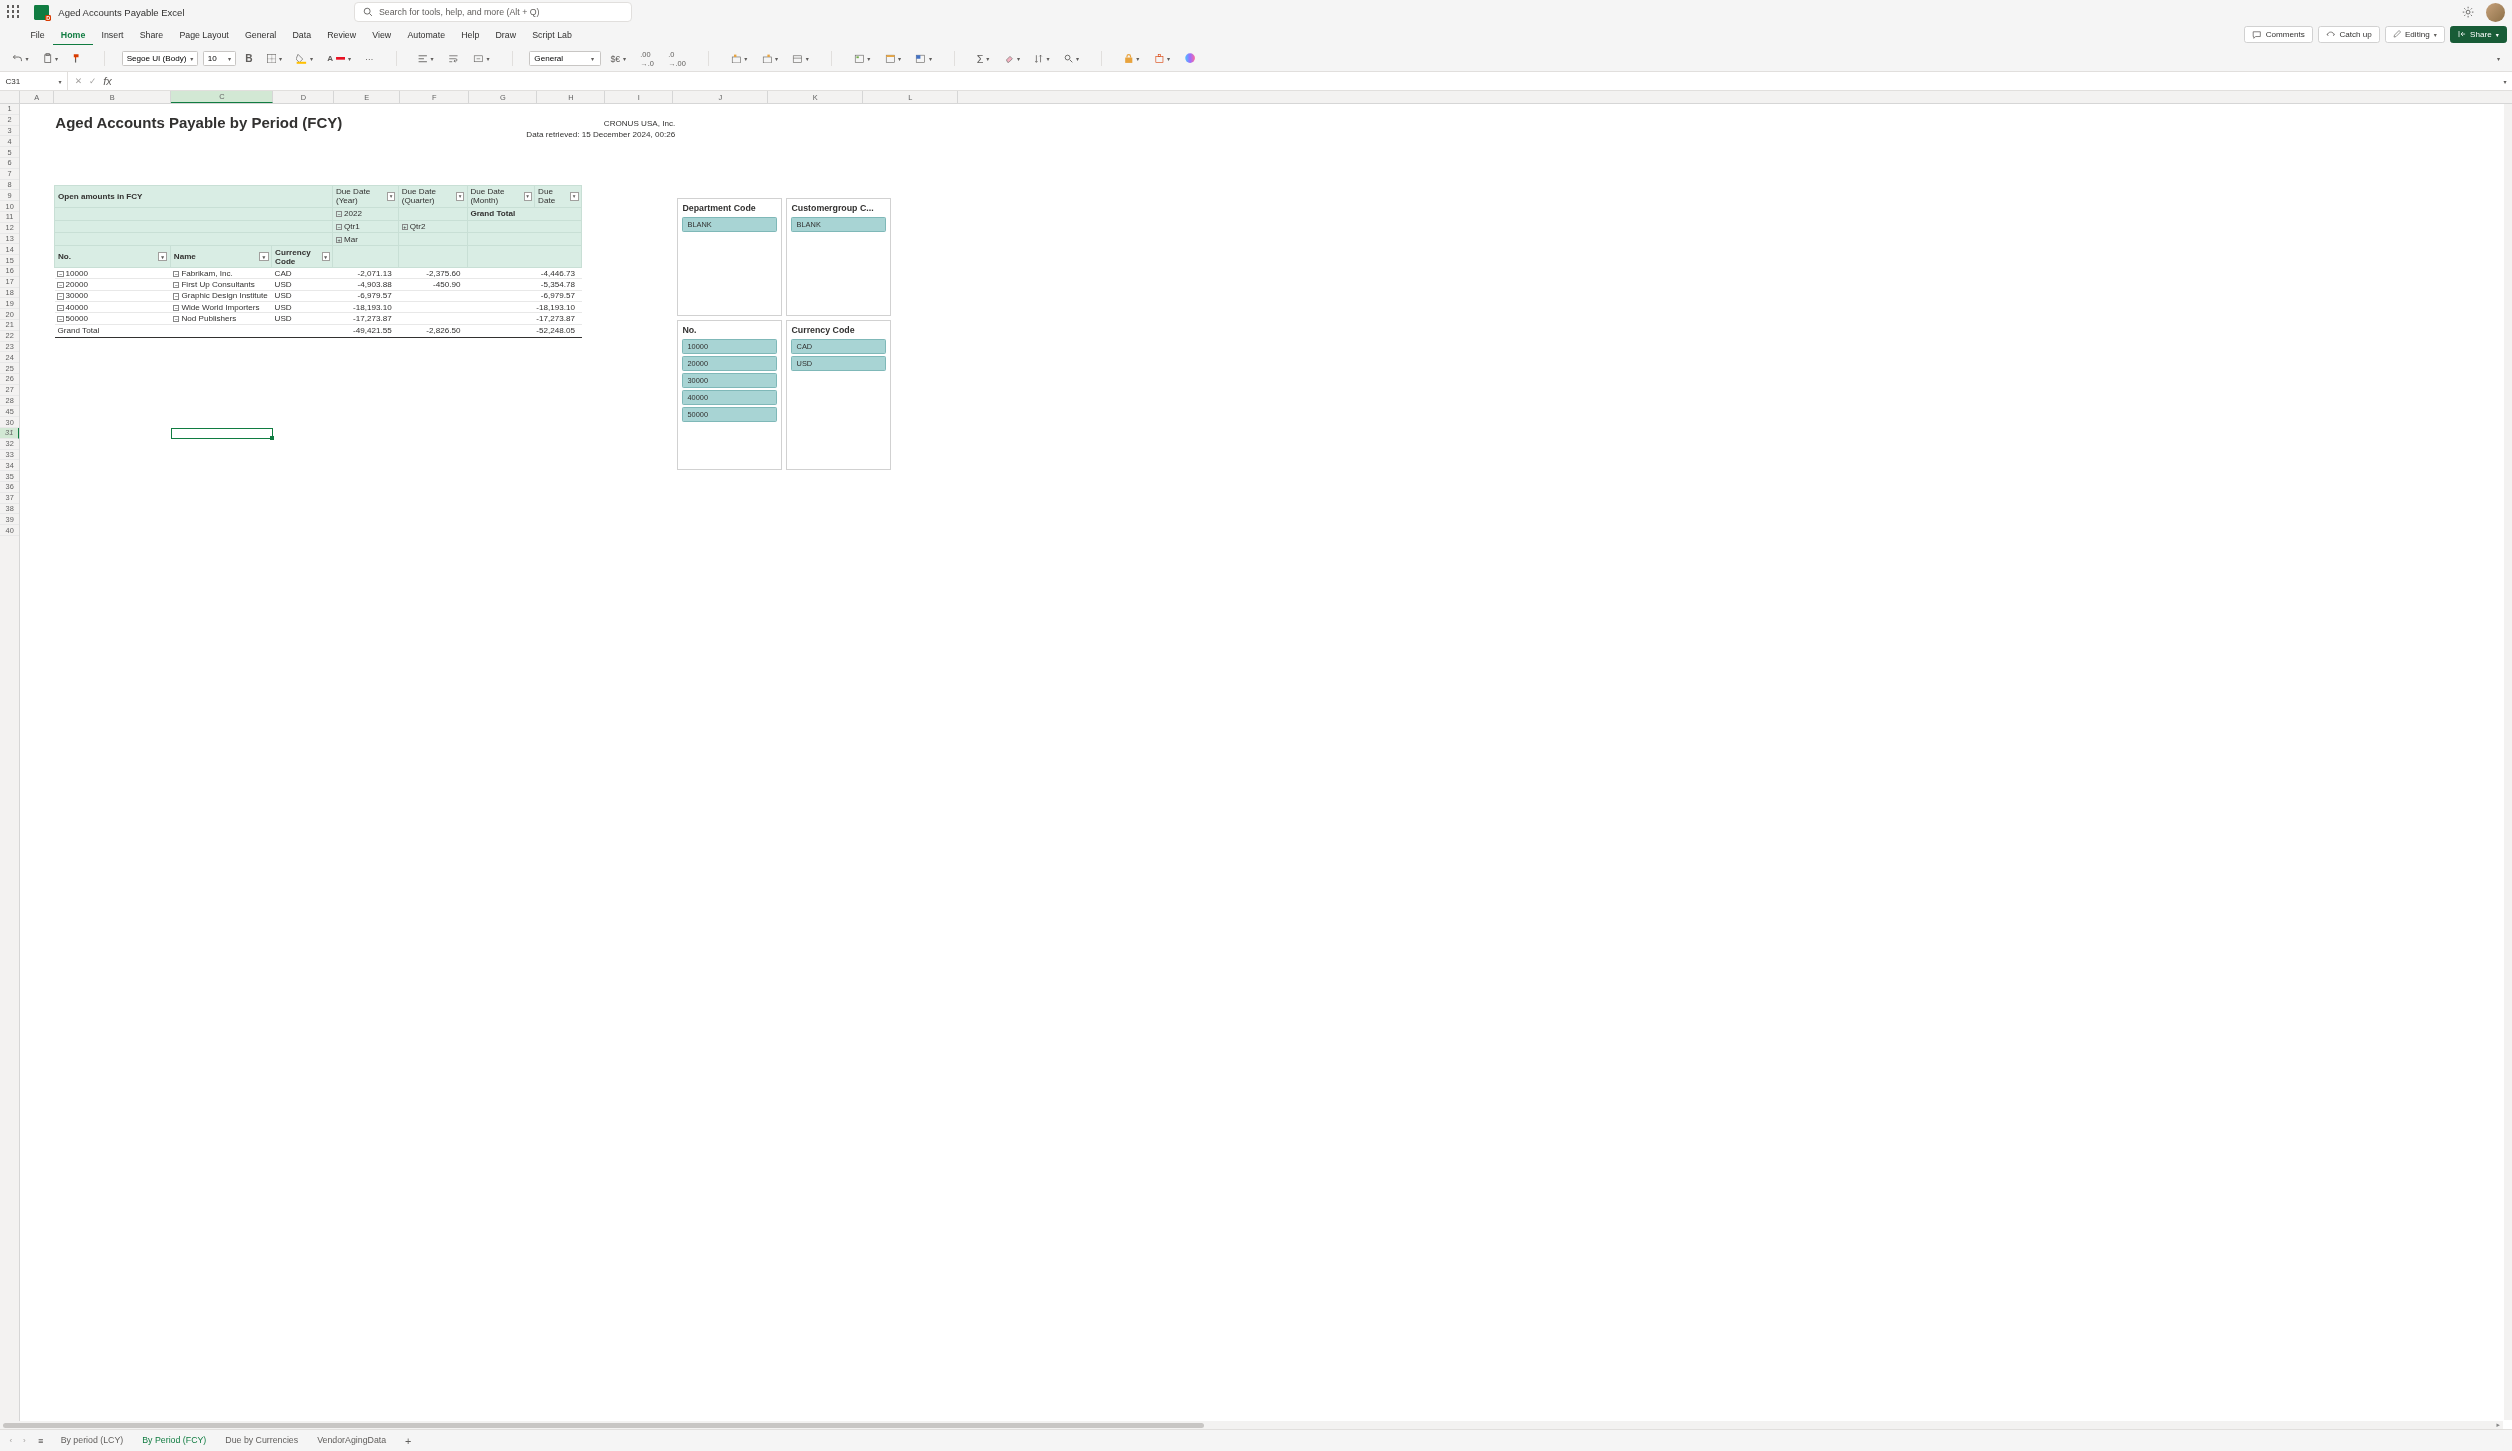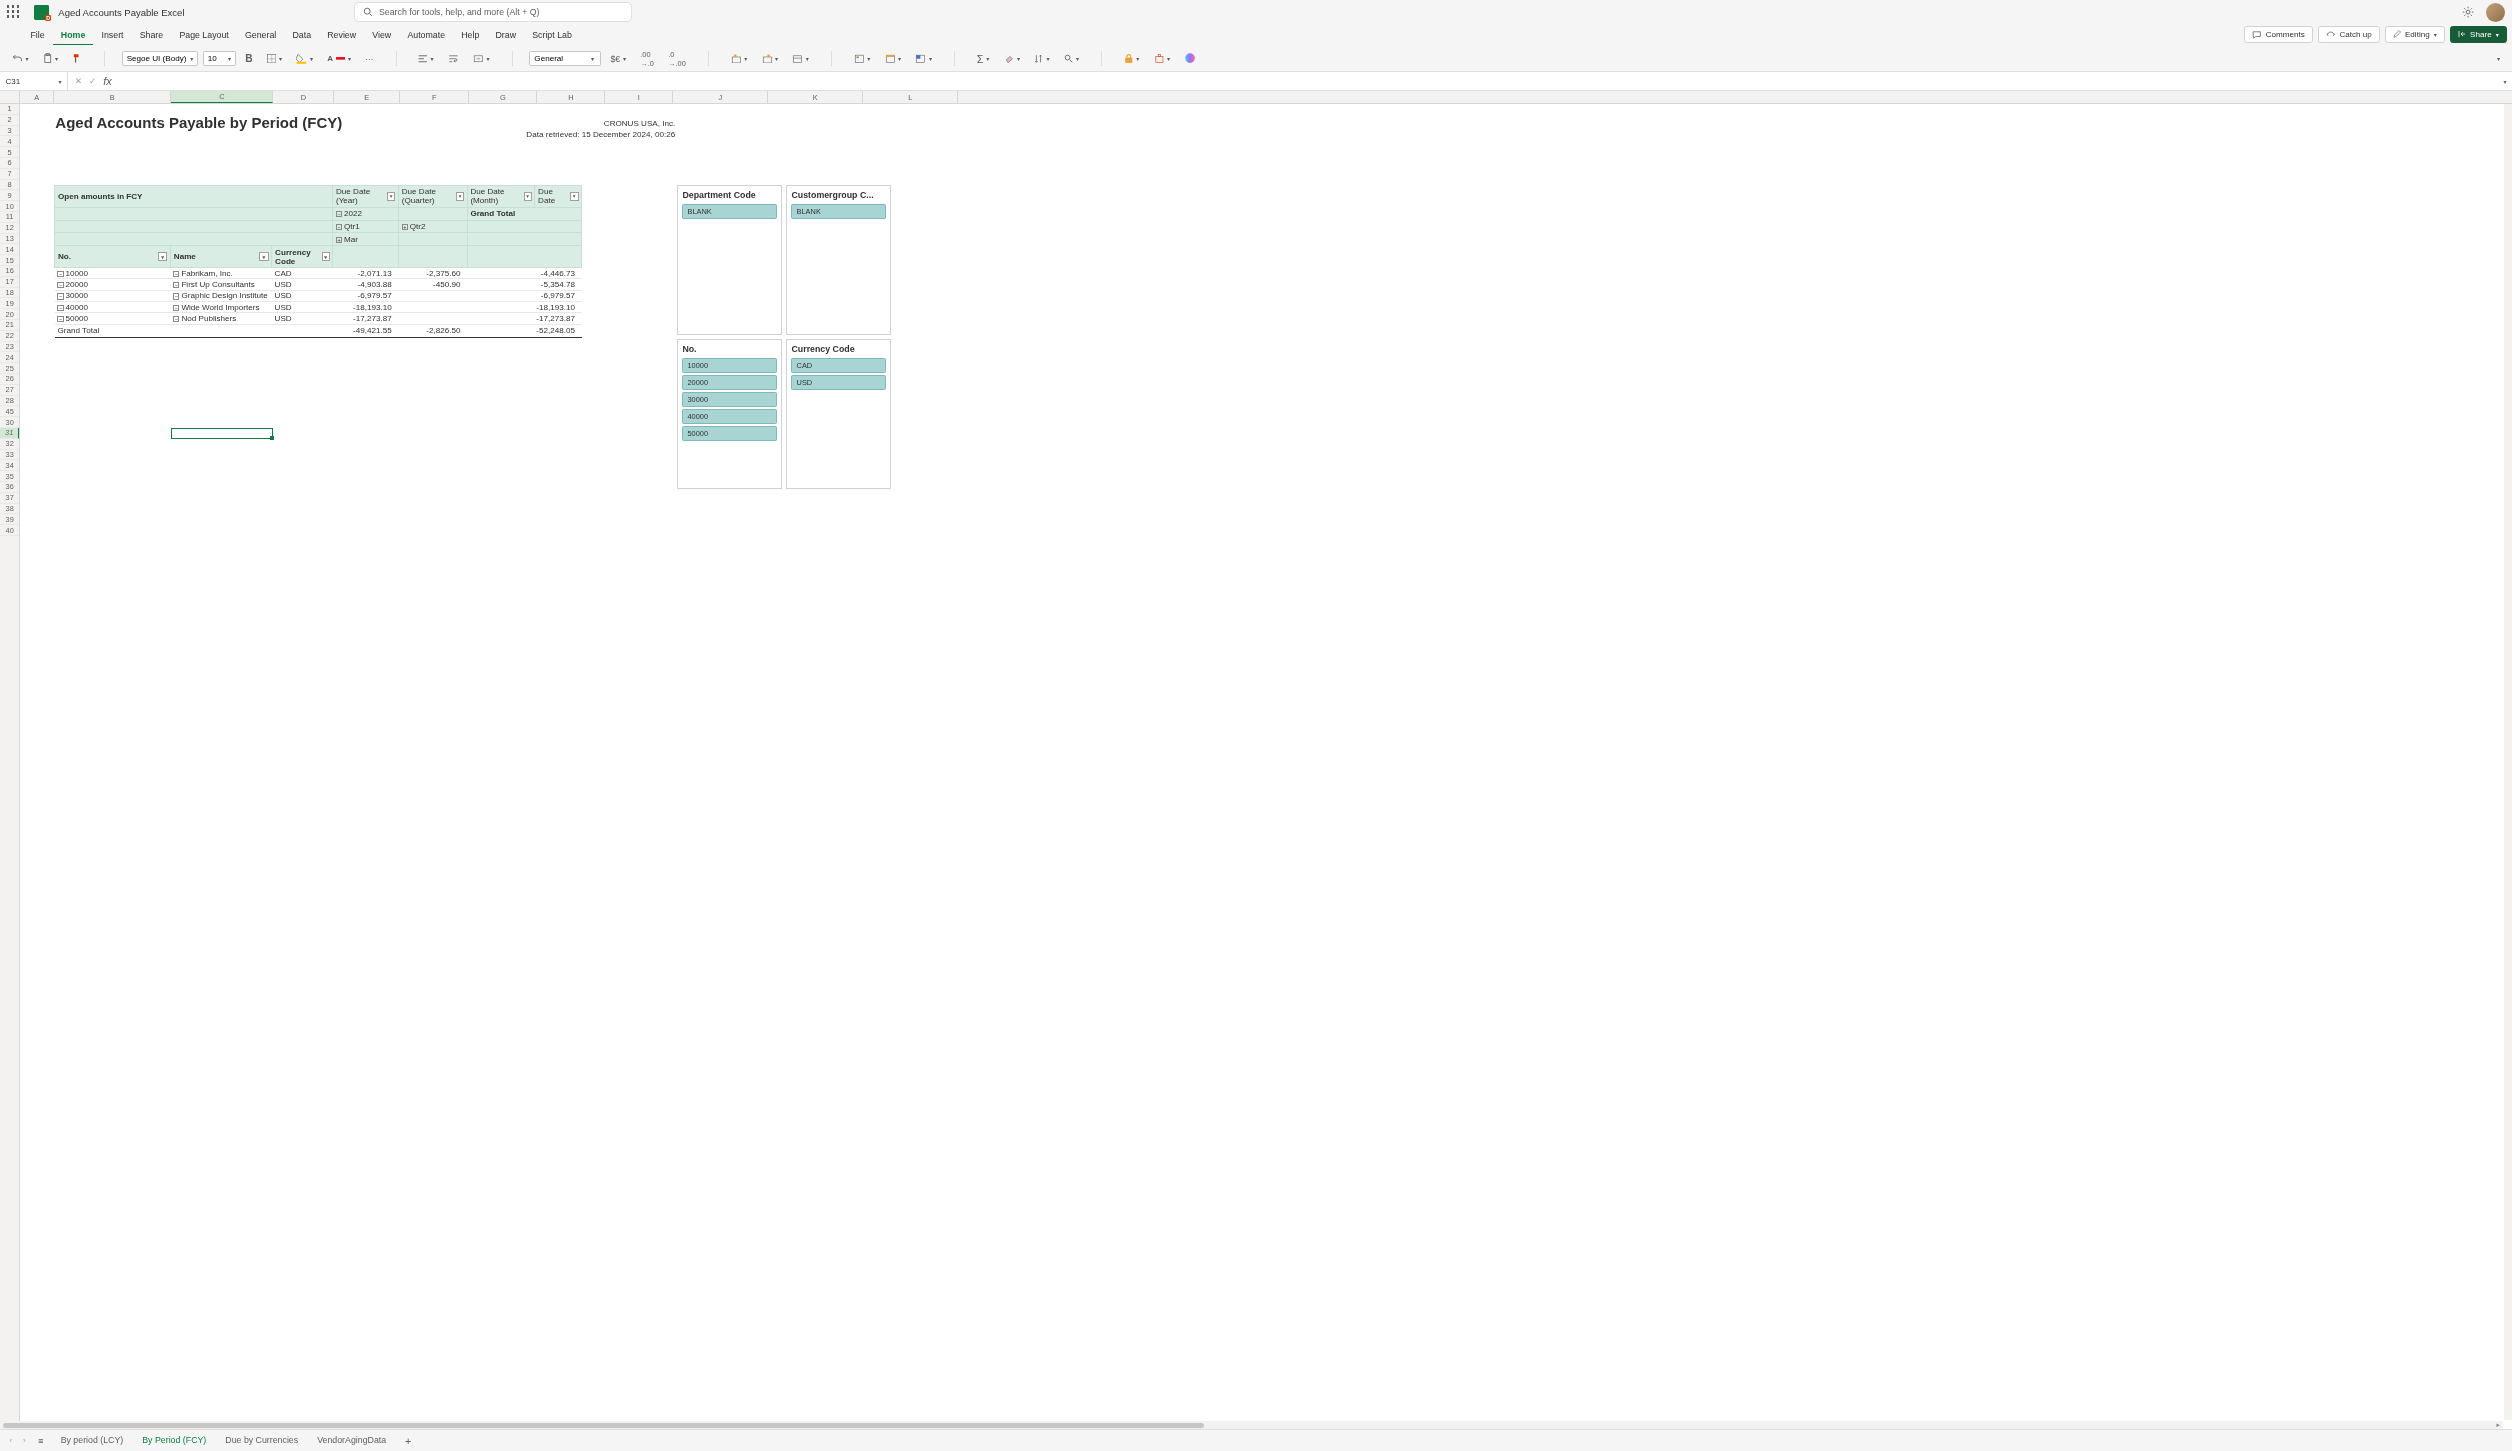--- a/index.html
+++ b/index.html
@@ -73,21 +73,21 @@
     .data-row td.num { text-align: right; padding-right: 6.8px; }
     .grand-row td { border-top: 1.4px solid #323130; border-bottom: 1.4px solid #323130; padding: 1.4px 2.7px; font-weight: 400; }
     .grand-row td.num { text-align: right; padding-right: 6.8px; }
     .grand-row td:first-child { font-weight: 400; }
     
     
     .slicer-area { position: absolute; left: 657px; top: 81px; display: grid; grid-template-columns: 105px 105px; gap: 4.1px; }
     .slicer { background: #fff; border: 0.7px solid #d1d1d1; padding: 4.1px; }
     .slicer-title { font-weight: 600; font-size: 8.8px; margin-bottom: 4.1px; color: #323130; white-space: nowrap; overflow: hidden; text-overflow: ellipsis; }
     .slicer-item { background: #a8d4d4; border: 0.7px solid #7fb8b8; border-radius: 1.4px; padding: 2px 4.1px; font-size: 7.4px; margin-bottom: 2px; cursor: pointer; }
-    .slicer.tall { height: 150px; }
+    .slicer.tall { height: 118px; margin-top: 13px; }
     .slicer.tall2 { height: 150px; }
     
     
     .sel-cell { position: absolute; border: 1.4px solid #107c41; pointer-events: none; }
     .sel-cell::after { content: ''; position: absolute; right: -2px; bottom: -2px; width: 4.1px; height: 4.1px; background: #107c41; }
     
     
     .hscroll { position: absolute; bottom: 0; left: 0; right: 9.5px; height: 8.1px; background: #f3f2f1; display: flex; align-items: center; }
     .hscroll-thumb { height: 5.4px; background: #c8c6c4; border-radius: 2.7px; margin-left: 2.7px; }
     .vscroll { position: absolute; top: 13px; right: 0; bottom: 9.5px; width: 8.1px; background: #f3f2f1; }

